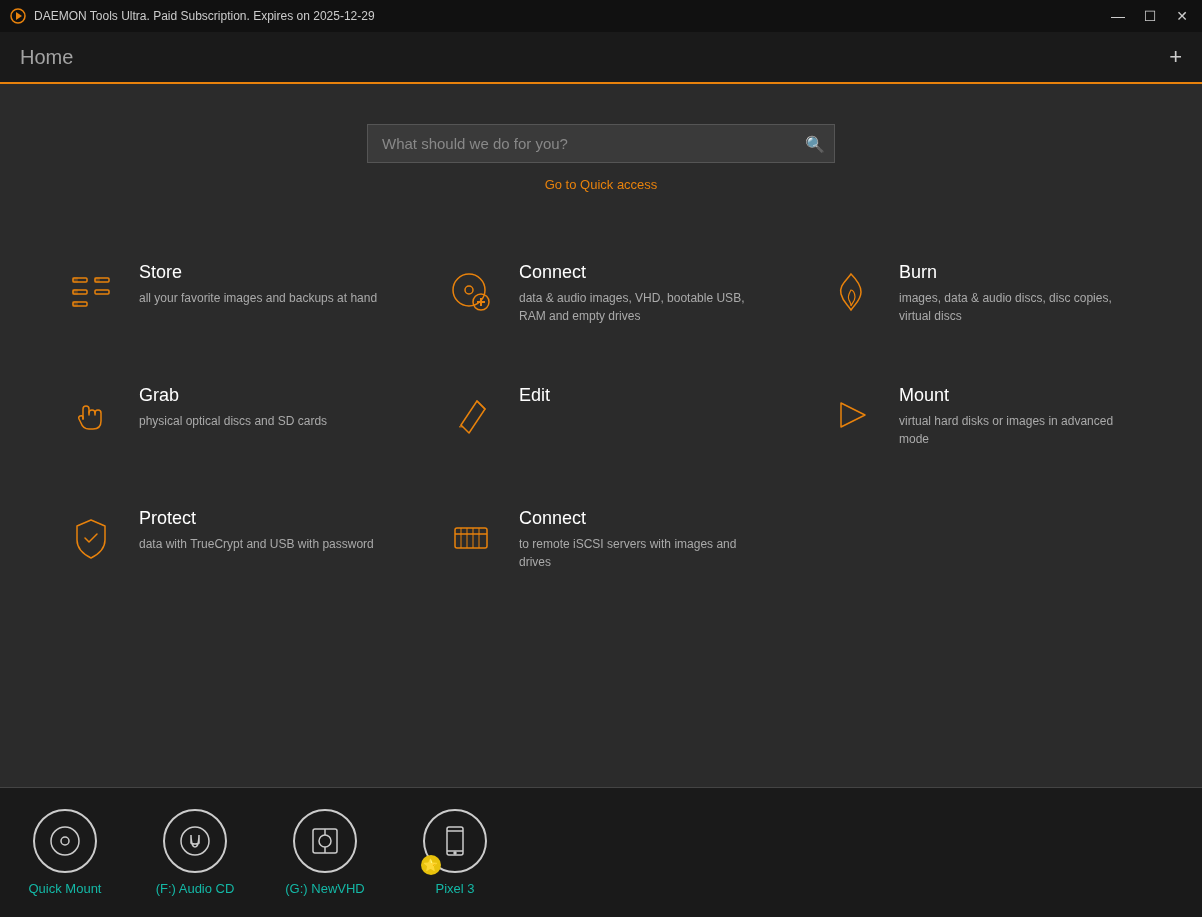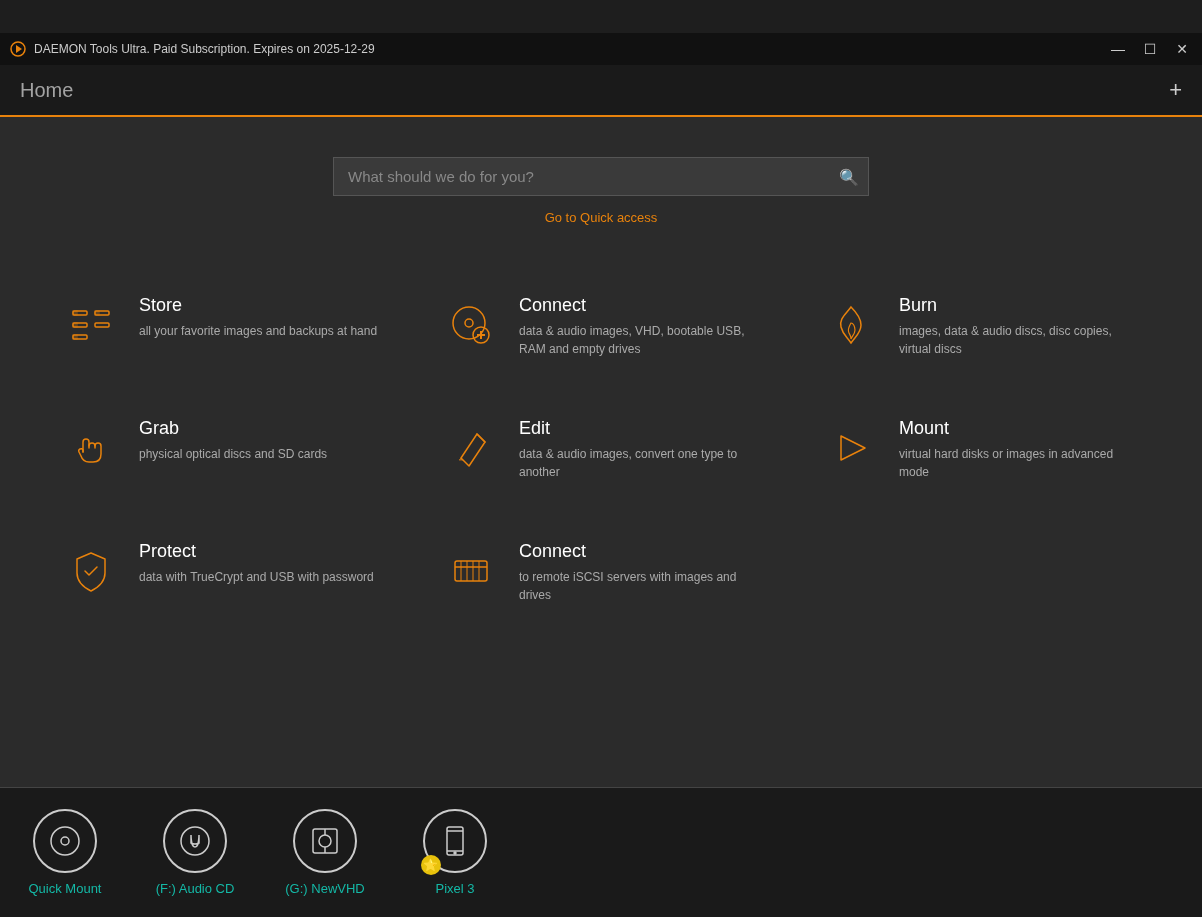--- a/index.html
+++ b/index.html
@@ -14,21 +14,20 @@
       flex-direction: column;
     }
     
     .title-bar {
       background: #111;
       height: 32px;
       display: flex;
       align-items: center;
       padding: 0 10px;
       flex-shrink: 0;
-      margin-top: 33px;
     }
     .title-bar-logo {
       width: 16px;
       height: 16px;
       margin-right: 8px;
       flex-shrink: 0;
     }
     .title-bar-text {
       color: #ccc;
       font-size: 12px;
@@ -74,21 +73,21 @@
       background: #2b2b2b;
       display: flex;
       flex-direction: column;
       align-items: center;
       padding: 40px 20px 20px;
       overflow-y: auto;
     }
 
     
     .search-container {
-      width: 536px;
+      width: 468px;
       margin-bottom: 14px;
       position: relative;
     }
     .search-input {
       width: 100%;
       background: #3a3a3a;
       border: 1px solid #555;
       color: #aaa;
       font-size: 15px;
       padding: 10px 40px 10px 14px;
@@ -311,21 +310,20 @@
     <div class="feature-item">
       <div class="feature-icon">
         <svg viewBox="0 0 48 48">
           <line x1="30" y1="10" x2="38" y2="18" stroke="#e8820c" stroke-width="1.5" stroke-linecap="round"></line>
           <path d="M14 34 L12 36 L16 36 Z" stroke="#e8820c" stroke-width="1" fill="#e8820c" opacity="0.7"></path>
           <path d="M14 34 L30 10 L38 18 L22 42 Z" stroke="#e8820c" stroke-width="1.5" fill="none" stroke-linejoin="round"></path>
         </svg>
       </div>
       <div class="feature-text">
         <div class="feature-title">Edit</div>
-        <div class="feature-desc">data &amp; audio images, convert one type to another</div>
       </div>
     </div>
 
     <div class="feature-item">
       <div class="feature-icon">
         <svg viewBox="0 0 48 48">
           <polygon points="14,12 38,24 14,36" stroke="#e8820c" stroke-width="1.5" fill="none" stroke-linejoin="round"></polygon>
         </svg>
       </div>
       <div class="feature-text">

